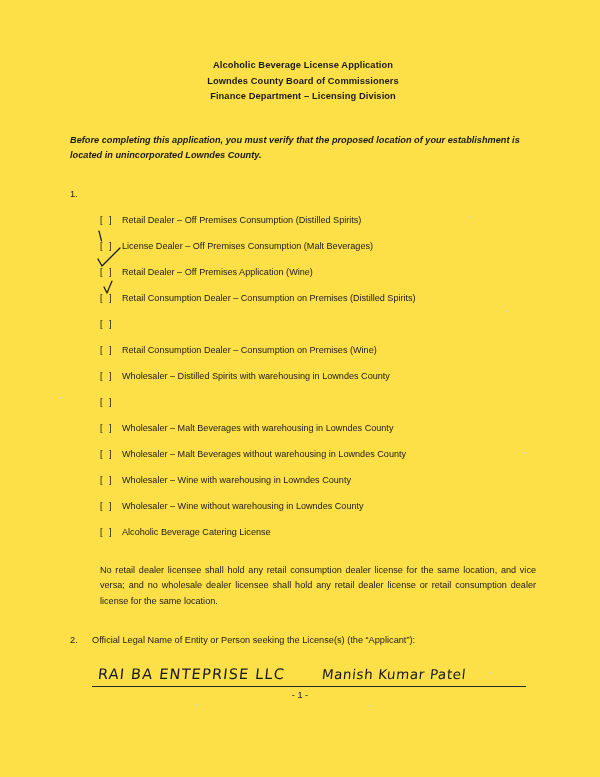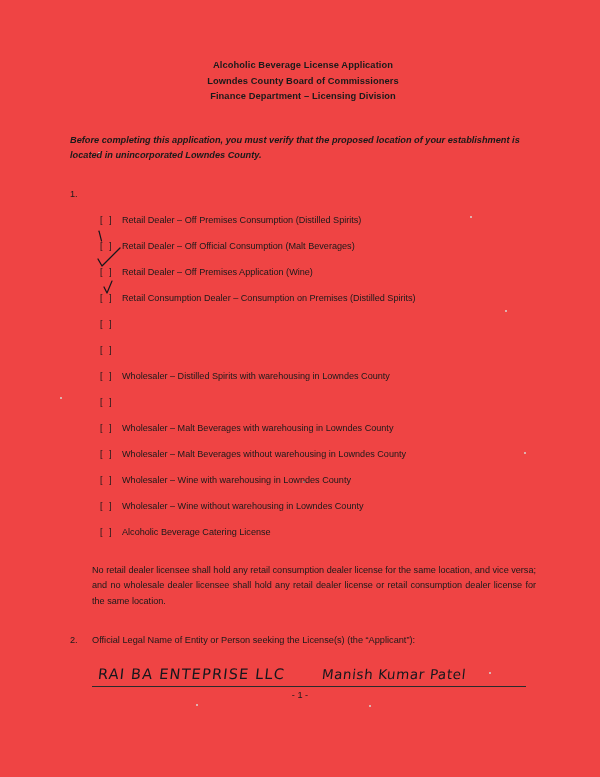--- a/index.html
+++ b/index.html
@@ -11,21 +11,21 @@
     width: 600px;
     height: 777px;
     position: relative;
     font-family: "Liberation Sans", sans-serif;
     color: #111;
     overflow: hidden;
   }
   .page {
     position: absolute;
     inset: 0;
-    background: #ef4444;
+    background: #fde047;
   }
   
   .speckle {
     position: absolute;
     background: #d8d6d2;
     border-radius: 50%;
     pointer-events: none;
   }
   .content {
     position: absolute;
@@ -88,21 +88,21 @@
 
   
   .mark {
     position: absolute;
     pointer-events: none;
   }
   .mark svg { display: block; }
 
   .note {
     margin-top: 10px;
-    margin-left: 22px;
+    margin-left: 30px;
     font-size: 9.1px;
     line-height: 15.5px;
     text-align: justify;
     color: #1a1a1a;
   }
 
   .answer-line {
     margin-top: 6px;
     margin-left: 22px;
     position: relative;
@@ -181,21 +181,21 @@
       </div>
 
       <div class="option-row">
         <div class="box">[  ]
           <span class="mark" style="left:-6px; top:-14px;">
             <svg width="30" height="26" viewBox="0 0 30 26">
                 <path d="M4 12 L8 19 L26 1" stroke="#15171c" stroke-width="1.3" fill="none" stroke-linecap="round" stroke-linejoin="round"></path>
               </svg>
           </span>
         </div>
-        <div class="opt-label">Retail Dealer – Off Official Consumption (Malt Beverages)</div>
+        <div class="opt-label">License Dealer – Off Premises Consumption (Malt Beverages)</div>
       </div>
 
       <div class="option-row">
         <div class="box">[  ]
           <span class="mark" style="left:2px; top:-8px;">
             <svg width="20" height="22" viewBox="0 0 20 22">
                 <path d="M2 8 L5 14 L10 2" stroke="#15171c" stroke-width="1.2" fill="none" stroke-linecap="round" stroke-linejoin="round"></path>
               </svg>
           </span>
         </div>
@@ -206,20 +206,21 @@
         <div class="box">[  ]</div>
         <div class="opt-label">Retail Consumption Dealer – Consumption on Premises (Distilled Spirits)</div>
       </div>
 
       <div class="option-row">
         <div class="box">[  ]</div>
       </div>
 
       <div class="option-row">
         <div class="box">[  ]</div>
+        <div class="opt-label">Retail Consumption Dealer – Consumption on Premises (Wine)</div>
       </div>
 
       <div class="option-row">
         <div class="box">[  ]</div>
         <div class="opt-label">Wholesaler – Distilled Spirits with warehousing in Lowndes County</div>
       </div>
 
       <div class="option-row">
         <div class="box">[  ]</div>
       </div>

